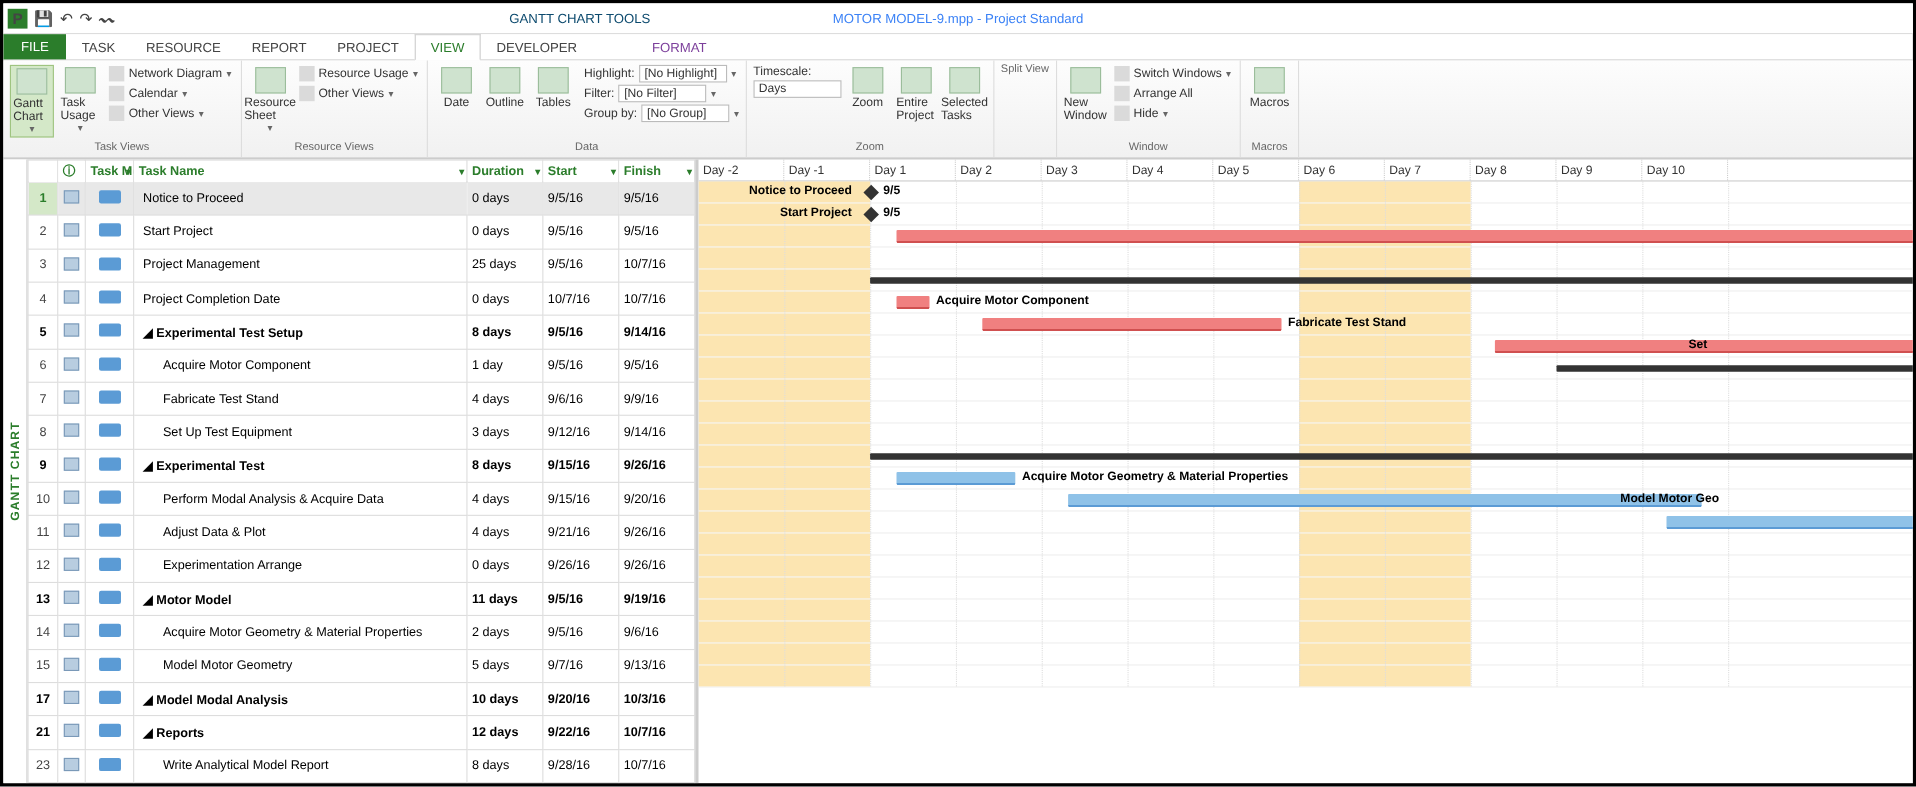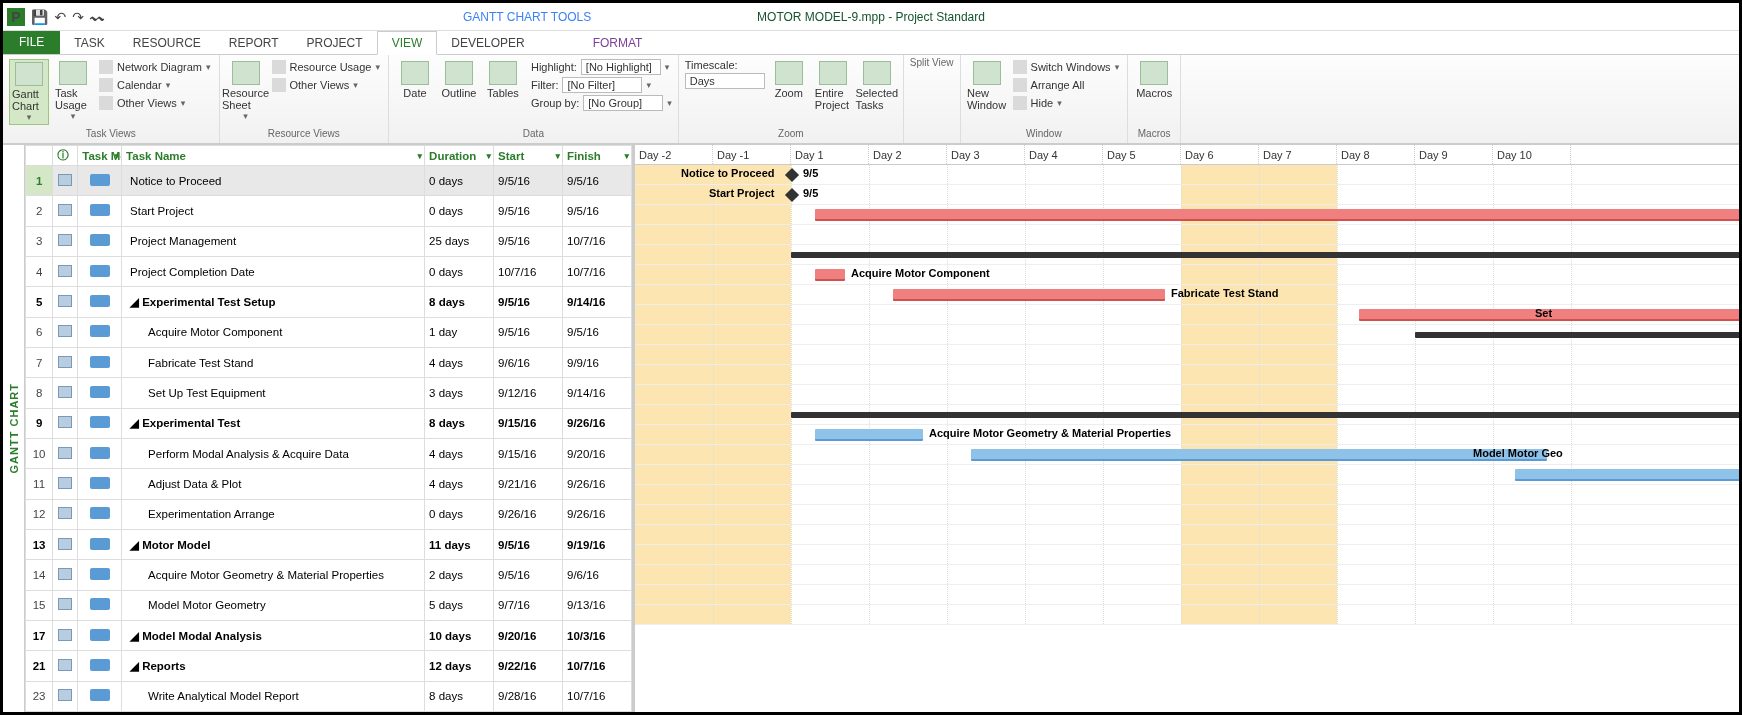--- a/index.html
+++ b/index.html
@@ -3,22 +3,22 @@
 <meta charset="utf-8">
 <style>
 * { box-sizing: border-box; margin: 0; padding: 0; font-family: "Segoe UI", Tahoma, sans-serif; }
 body { background: #fff; width: 1742px; height: 715px; overflow: hidden; border: 3px solid #000; font-size: 12px; }
 
 
 .titlebar { height: 28px; display: flex; align-items: center; background: #fff; border-bottom: 1px solid #ddd; position: relative; }
 .titlebar .qat { display: flex; align-items: center; gap: 6px; padding-left: 4px; }
 .titlebar .qat .app-icon { width: 18px; height: 18px; background: #2b7d2b; display: flex; align-items: center; justify-content: center; color: #fff; font-size: 10px; font-weight: bold; }
 .titlebar .qat span { font-size: 14px; color: #444; cursor: pointer; }
-.titlebar .tool-title { position: absolute; left: 460px; color: #3b82f6; font-size: 12px; }
-.titlebar .doc-title { position: absolute; left: 50%; transform: translateX(-50%); color: #14532d; font-size: 12px; }
+.titlebar .tool-title { position: absolute; left: 460px; color: #0c4a6e; font-size: 12px; }
+.titlebar .doc-title { position: absolute; left: 50%; transform: translateX(-50%); color: #3b82f6; font-size: 12px; }
 
 
 .ribbon-tabs { height: 24px; display: flex; align-items: flex-end; padding-left: 0; border-bottom: 1px solid #ccc; }
 .ribbon-tabs .tab { padding: 4px 14px; font-size: 12px; color: #444; cursor: pointer; }
 .ribbon-tabs .tab.file { background: #2b7d2b; color: #fff; padding: 5px 16px; }
 .ribbon-tabs .tab.active { color: #2b7d2b; border: 1px solid #ccc; border-bottom: 1px solid #fff; margin-bottom: -1px; background: #fff; }
 .ribbon-tabs .tab.format { color: #7c3f9b; }
 
 
 .ribbon { height: 90px; display: flex; border-bottom: 2px solid #ccc; background: linear-gradient(#fdfdfd,#f1f1f1); }

